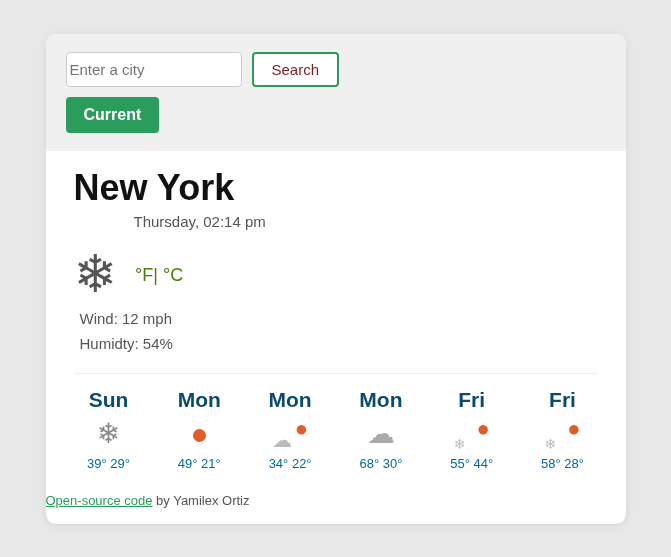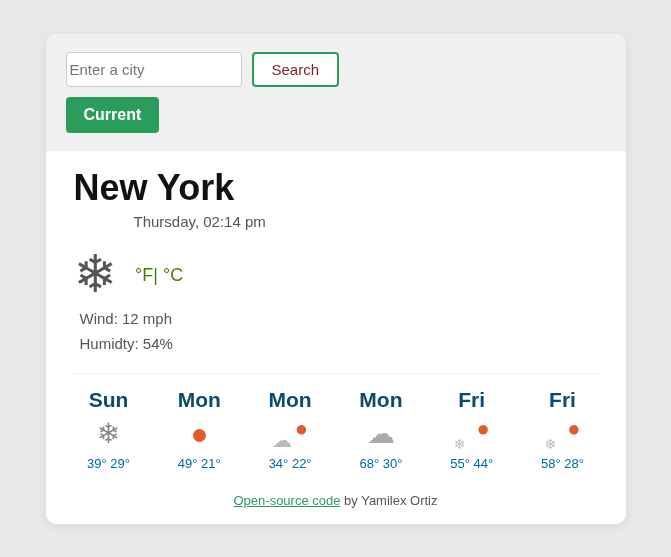--- a/index.html
+++ b/index.html
@@ -132,21 +132,20 @@
       min-height: 36px;
       display: flex;
       align-items: center;
       justify-content: center;
     }
     .day-temps {
       font-size: 13px;
       color: #0369a1;
     }
     .footer {
-      text-align: center;
       margin-top: 12px;
       font-size: 13px;
       color: #555;
     }
     .footer a {
       color: #2a9d5c;
       text-decoration: underline;
     }
     
     .icon-snow { color: #888; }

